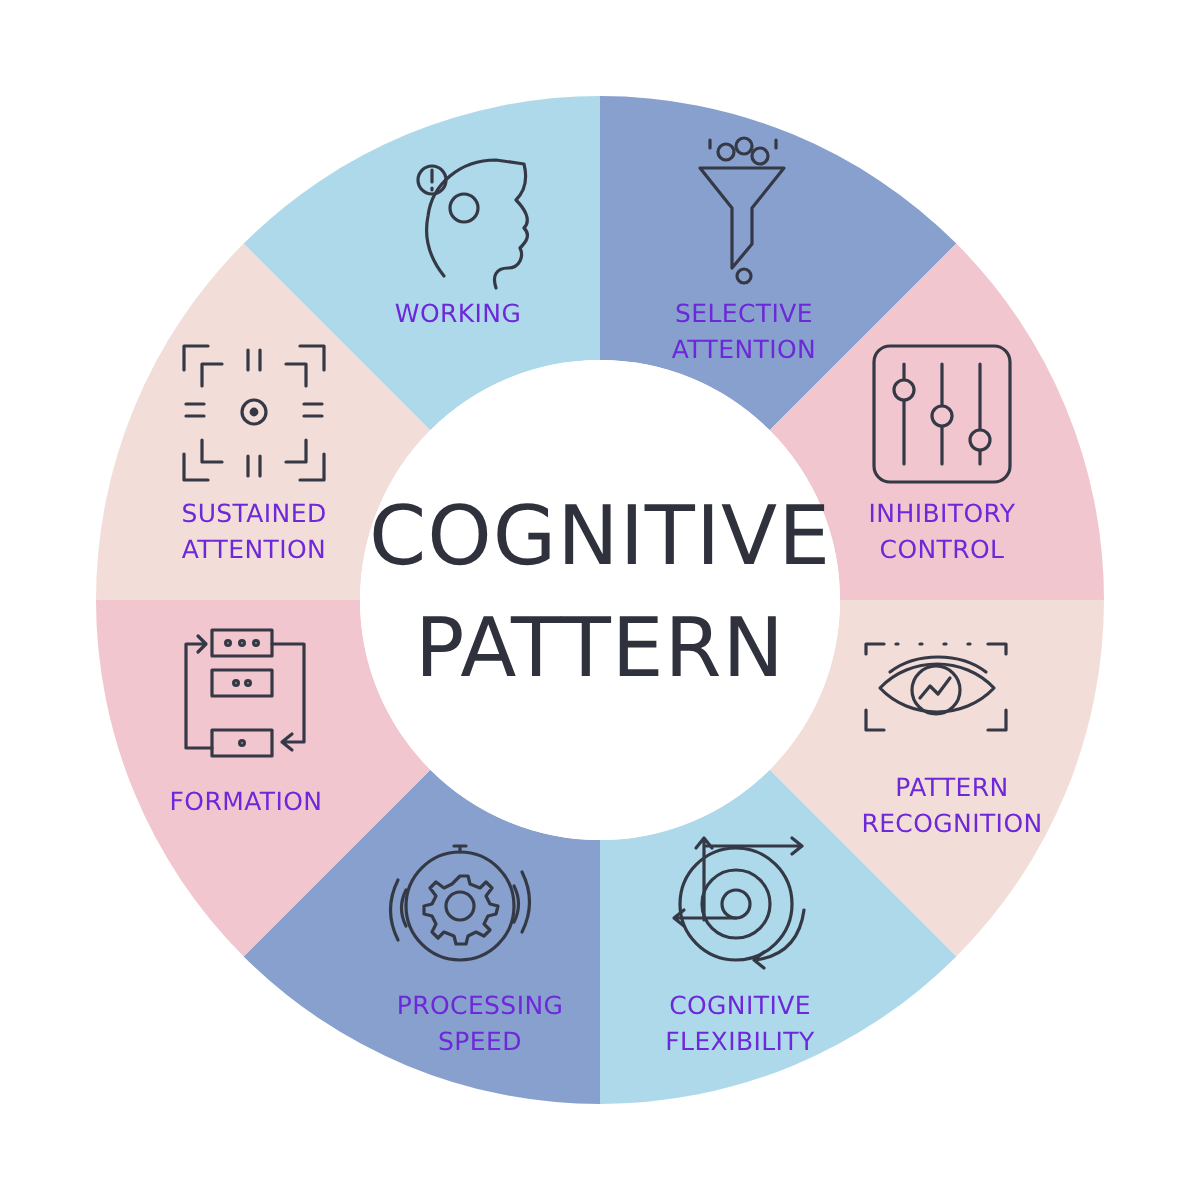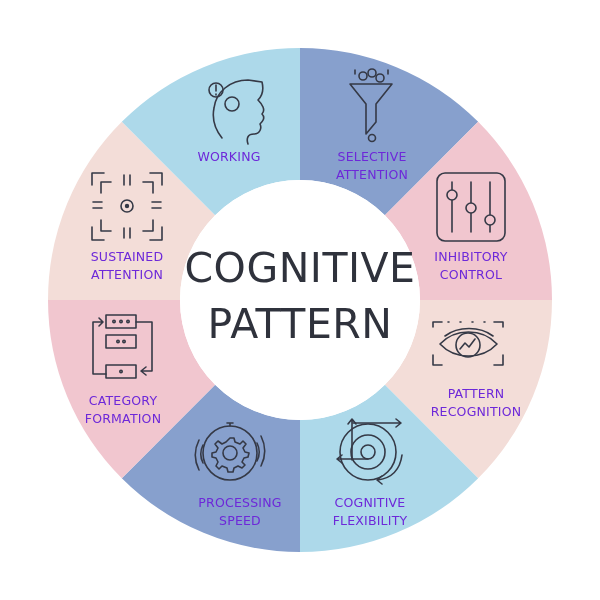--- a/index.html
+++ b/index.html
@@ -121,21 +121,20 @@
 </div>
 <div class="seg-label" style="left:370px;top:494px;">
   <div>COGNITIVE</div>
   <div>FLEXIBILITY</div>
 </div>
 <div class="seg-label" style="left:240px;top:494px;">
   <div>PROCESSING</div>
   <div>SPEED</div>
 </div>
 <div class="seg-label" style="left:123px;top:392px;">
-  <div>CATEGORY</div>
   <div>FORMATION</div>
 </div>
 <div class="seg-label" style="left:127px;top:248px;">
   <div>SUSTAINED</div>
   <div>ATTENTION</div>
 </div>
 <div class="seg-label" style="left:229px;top:148px;">
   <div>WORKING</div>
 </div>
 

